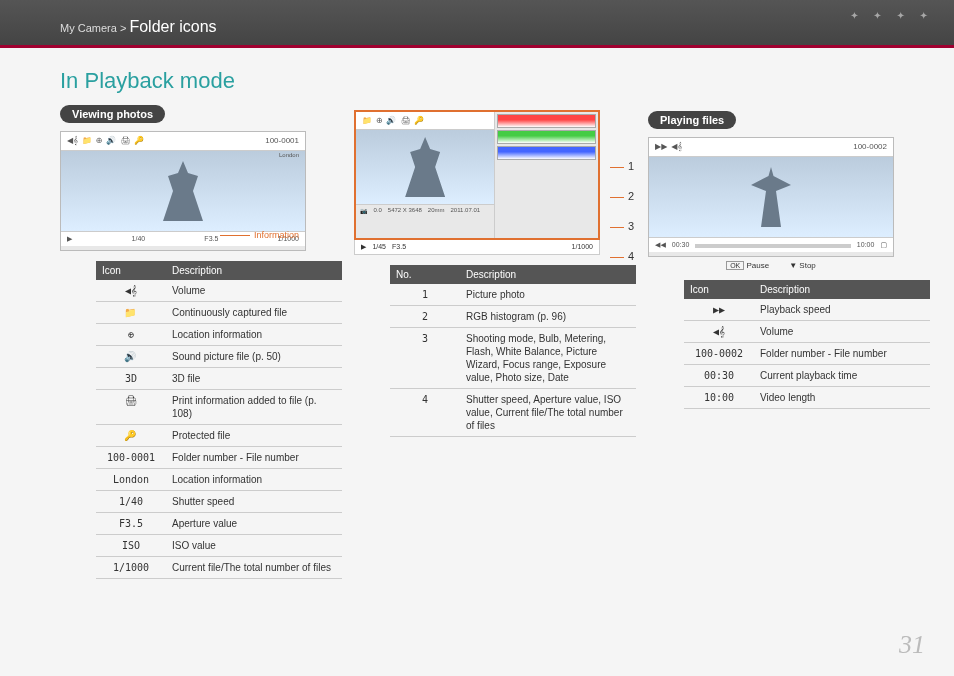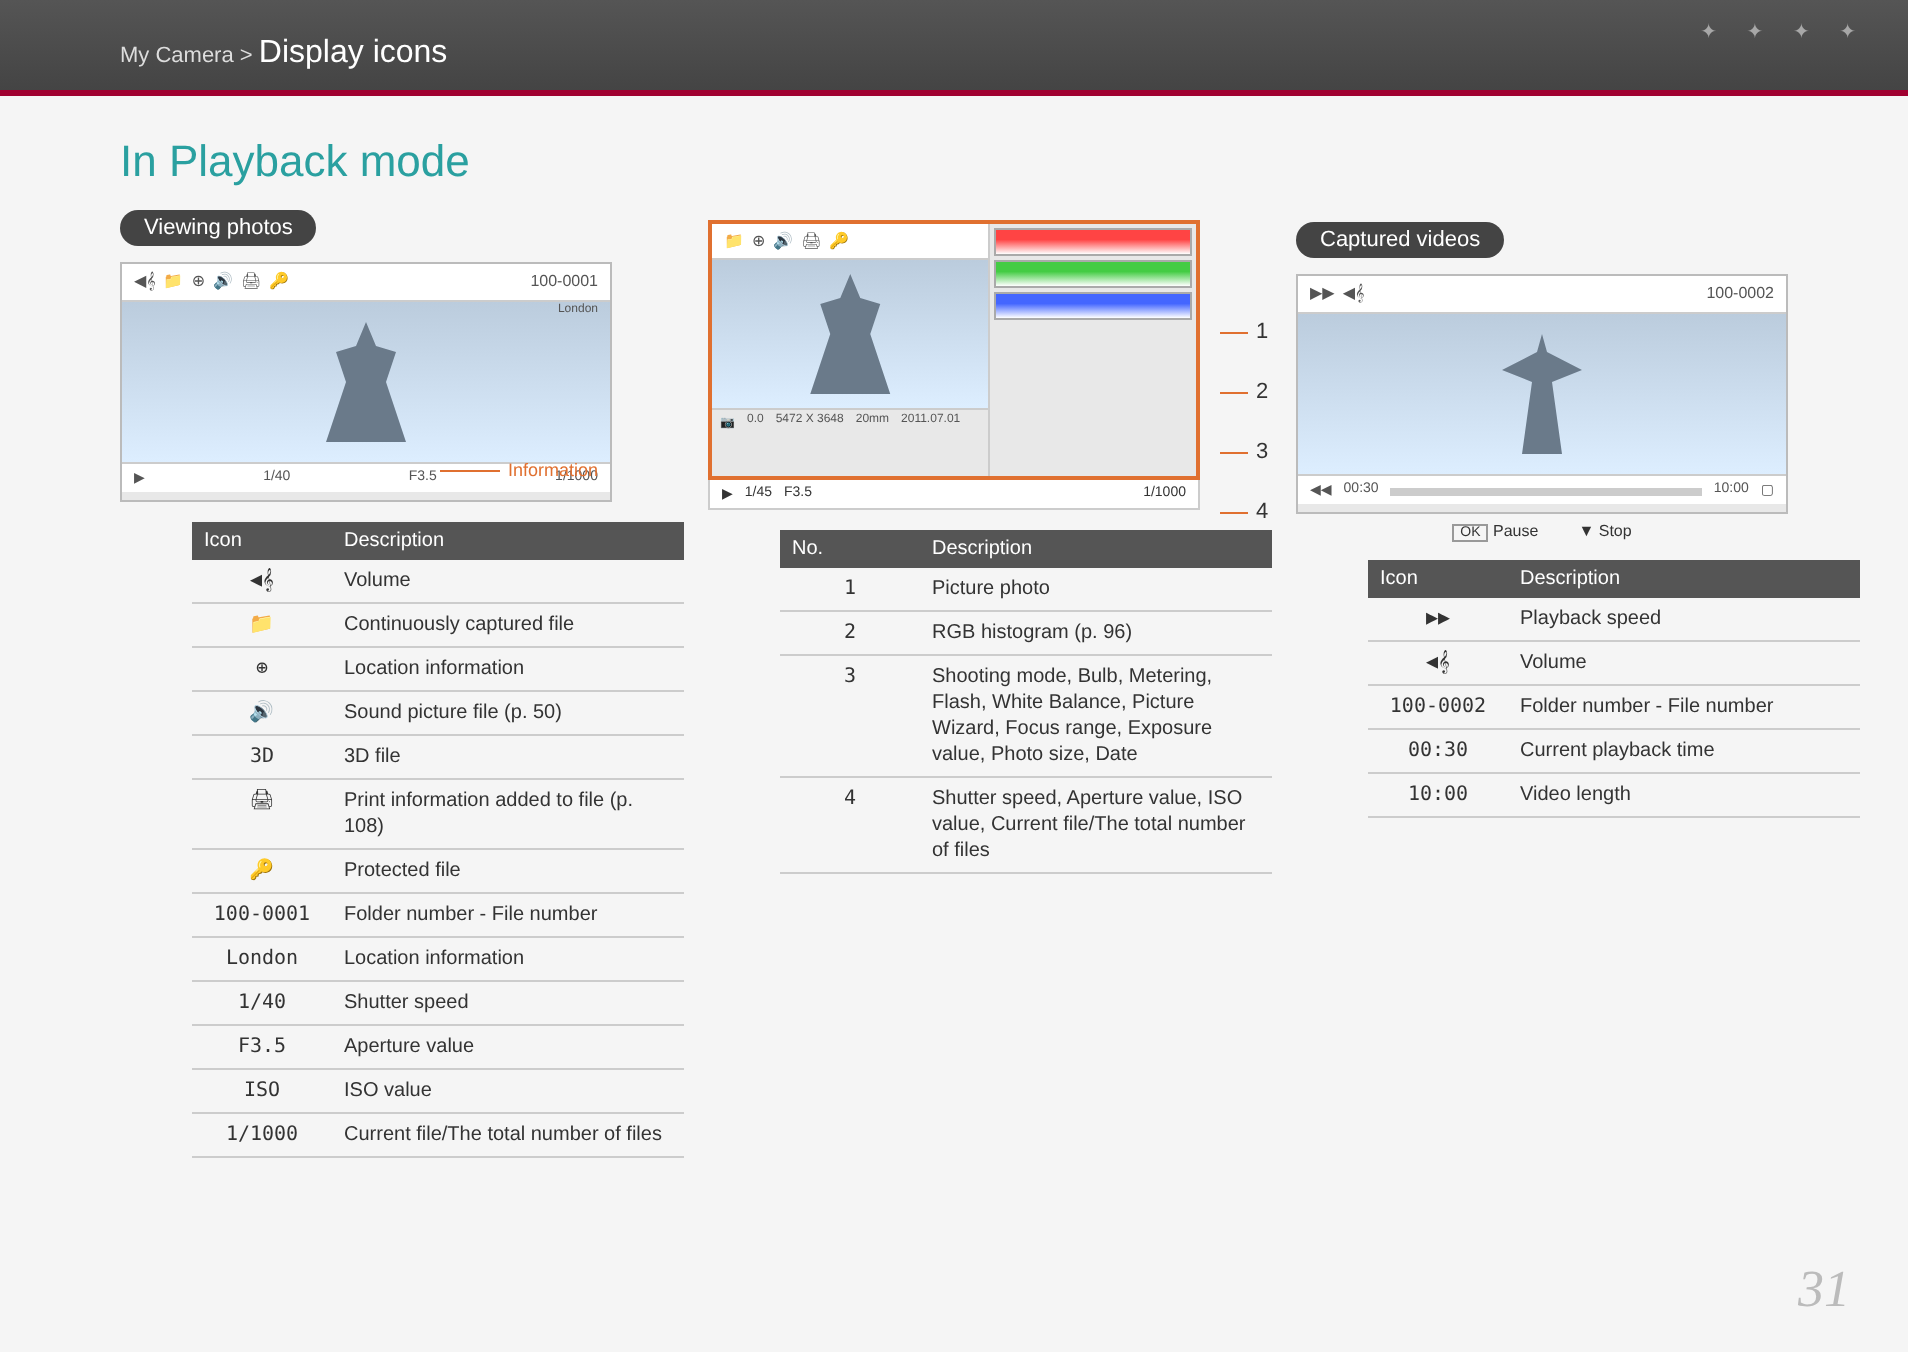--- a/index.html
+++ b/index.html
@@ -38,20 +38,21 @@
     margin-bottom: 10px;
   }
   .pill {
     display: inline-block;
     background: #444;
     color: #fff;
     font-size: 11px;
     padding: 3px 12px;
     border-radius: 10px;
     margin-bottom: 8px;
+    font-weight: bold;
   }
   .preview {
     border: 1px solid #bbb;
     background: #e8e8e8;
     height: 120px;
     margin-bottom: 10px;
     position: relative;
     font-size: 6px;
     color:#555;
   }
@@ -99,21 +100,21 @@
   .hist .g{ background:linear-gradient(to top,#fff,#4c4 60%);}
   .hist .b{ background:linear-gradient(to top,#fff,#46f 60%);}
 </style>
 </head>
 <body>
 
 <div class="topbar">
   <div class="breadcrumb">
     <span>My Camera</span>
     <span>&gt;</span>
-    <span class="title">Display icons</span>
+    <span class="title">Folder icons</span>
   </div>
   <div class="stars">✦ ✦ ✦ ✦</div>
 </div>
 
 <div class="content">
 
   <div class="col">
     <h1>In Playback mode</h1>
     <div class="pill">Viewing photos</div>
     <div class="preview">
@@ -258,21 +259,21 @@
           </tr>
           <tr>
             <td>4</td>
             <td>Shutter speed, Aperture value, ISO value, Current file/The total number of files</td>
           </tr>
         </tbody>
     </table>
   </div>
 
   <div class="col" style="padding-top:42px">
-    <div class="pill">Captured videos</div>
+    <div class="pill">Playing files</div>
     <div class="preview">
       <div class="topicons">
         <span>▶▶</span>
         <span>◀𝄞</span>
         <span style="margin-left:auto">100-0002</span>
       </div>
       <div class="body">
           <div class="silh" style="clip-path:polygon(50% 0,55% 15%,90% 30%,60% 40%,70% 100%,30% 100%,40% 40%,10% 30%,45% 15%)"></div>
         </div>
       <div class="bottombar">

